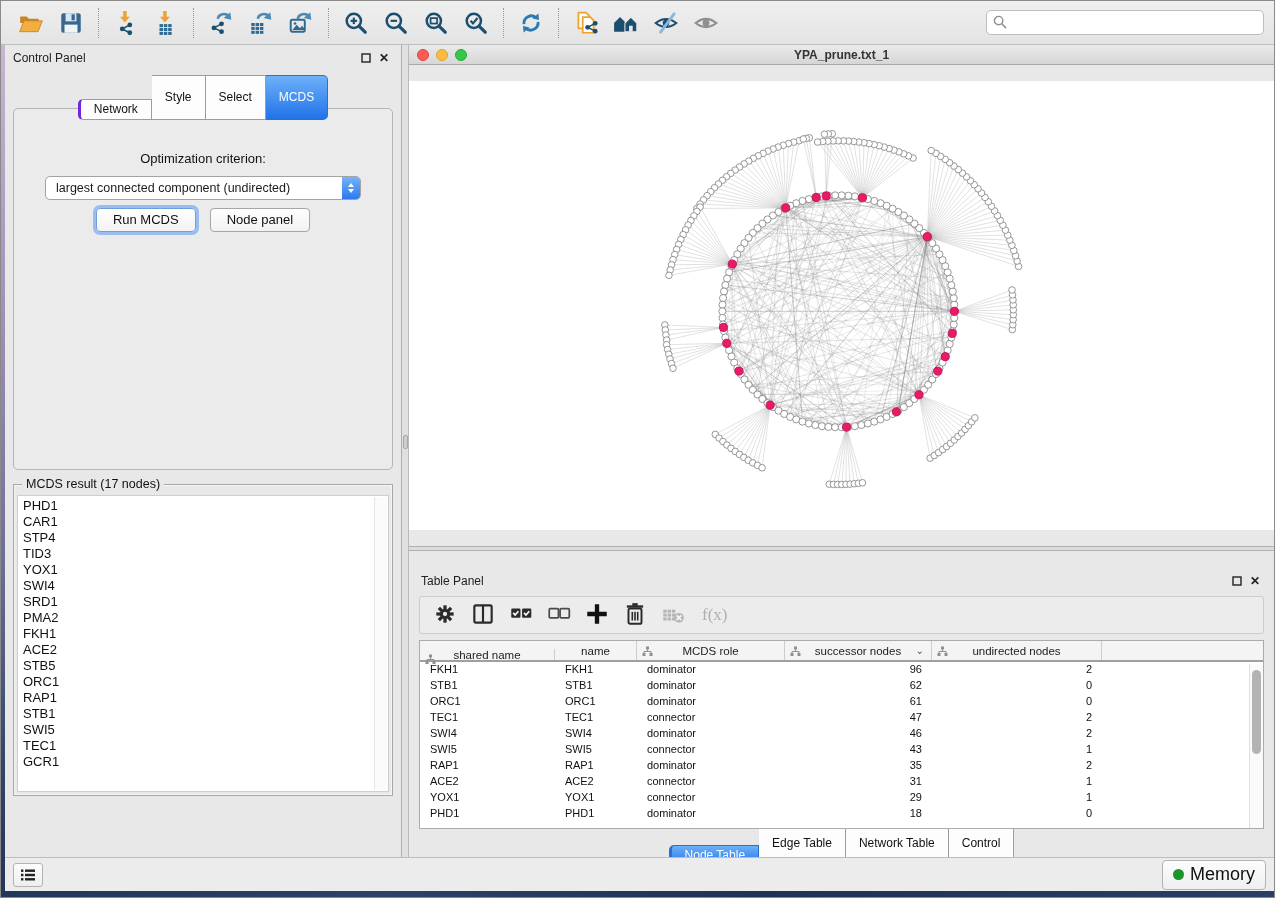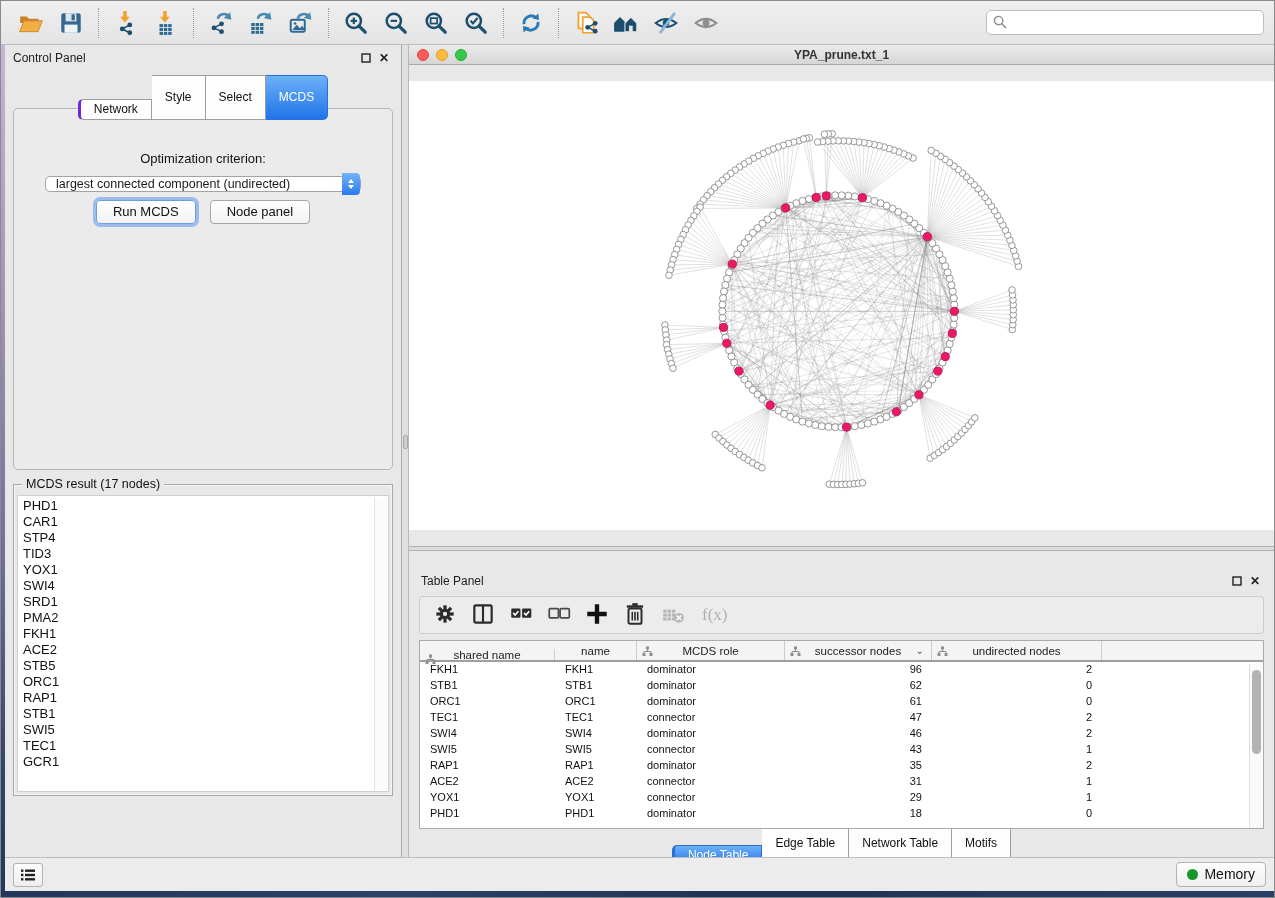--- a/index.html
+++ b/index.html
@@ -34,21 +34,21 @@
 
   .tabs-row { display:flex; justify-content:center; margin-top:6px; position:relative; z-index:2; }
   .seg { display:flex; }
   .seg .tab { border:1px solid #9d9d9d; border-left:none; background:#fdfdfd; padding:2px 13px 3px; font-size:12px; cursor:pointer; color:#111; }
   .seg .tab:first-child { border-left:3px solid #6d28d9; border-radius:5px 0 0 5px;margin-top:24px; }
   .seg .tab:last-child { border-radius:0 5px 5px 0; }
   .seg .tab.active { background:linear-gradient(#6db1f8,#2173ea); color:#fff; border-color:#2d6fd0; }
 
   .cp-box { border:1px solid #b5b5b5; border-radius:5px; background:#ebebeb; margin:-12px 8px 0 8px; height:362px; padding-top:28px; }
   .opt-label { text-align:center; font-size:13px; color:#111; margin-top:14px; }
-  .combo { position:relative; margin:10px auto 0; width:316px; height:16px; border:1px solid #a3a3a3; border-radius:5px; background:#fff; display:flex; align-items:center; cursor:pointer; }
+  .combo { position:relative; margin:10px auto 0; width:316px; height:24px; border:1px solid #a3a3a3; border-radius:5px; background:#fff; display:flex; align-items:center; cursor:pointer; }
   .combo .combo-text { flex:1; padding:0 6px 0 10px; font-size:12.5px; white-space:nowrap; overflow:hidden; }
   .combo .stepper { width:18px; height:22px; border-radius:0 4px 4px 0; background:linear-gradient(#74b4f9,#2b79ee); display:flex; flex-direction:column; align-items:center; justify-content:center; gap:2px; }
   .stepper .tri { width:0; height:0; border-left:3.5px solid transparent; border-right:3.5px solid transparent; }
   .tri.up { border-bottom:4px solid #fff; }
   .tri.down { border-top:4px solid #fff; }
   .btn-row { display:flex; justify-content:center; gap:14px; margin-top:8px; }
   .pbtn { font-size:13px; padding:3px 16px 4px; background:linear-gradient(#ffffff,#f2f2f2); border:1px solid #a6a6a6; border-radius:4px; cursor:pointer; color:#111; }
   .pbtn.focused { box-shadow:0 0 0 3px rgba(110,165,240,.65); border-color:#6b9fe0; }
 
   .group-box { position:relative; border:1px solid #a8a8a8; box-shadow:inset 0 0 0 1px #f5f5f5; margin:14px 8px 0 8px; height:312px; padding:10px 3px 3px 3px; }
@@ -92,21 +92,21 @@
   .td.num { text-align:right; padding-right:10px; }
   .t-scroll { position:absolute; right:0; top:23px; bottom:0; width:14px; background:#fafafa; border-left:1px solid #e0e0e0; }
   .t-thumb { position:absolute; left:2px; width:9px; border-radius:5px; background:#b3b3b3; }
 
   .t-tabs { height:28px; flex:0 0 28px; display:flex; justify-content:center; align-items:center; }
 
   
   .statusbar { height:34px; flex:0 0 34px; background:#ececec; border-top:1px solid #bdbdbd; display:flex; align-items:center; padding:0 8px; }
   .sb-btn { width:30px; height:24px; border:1px solid #b3b3b3; border-radius:3px; background:linear-gradient(#fdfdfd,#eeeeee); display:flex; align-items:center; justify-content:center; cursor:pointer; }
   .sb-spacer { flex:1; }
-  .mem-btn { display:flex; align-items:center; gap:6px; border:1px solid #b3b3b3; border-radius:4px; background:linear-gradient(#fdfdfd,#efefef); padding:3px 10px 4px; font-size:14px; color:#111; cursor:pointer; }
+  .mem-btn { display:flex; align-items:center; gap:6px; border:1px solid #b3b3b3; border-radius:4px; background:linear-gradient(#fdfdfd,#efefef); padding:3px 10px 4px; font-size:18px; color:#111; cursor:pointer; }
   .mem-dot { width:11px; height:11px; border-radius:50%; background:#18962b; }
   .wallbottom { height:6px; flex:0 0 6px; background:linear-gradient(90deg,#22355a,#2c4268 30%,#1f3154 60%,#2a3f66); }
 </style>
 </head>
 <body>
 
 <div class="app">
 
   <div class="toolbar">
 
@@ -1315,21 +1315,21 @@
               <div class="t-scroll">
                   <div class="t-thumb" style="top:6px;height:84px"></div>
                 </div>
             </div>
 
             <div class="t-tabs">
                 <div class="seg">
                   <button class="tab active">Node Table</button>
                   <button class="tab">Edge Table</button>
                   <button class="tab">Network Table</button>
-                  <button class="tab">Motifs</button>
+                  <button class="tab">Control</button>
                 </div>
               </div>
           </div>
         </div>
       </div>
 
       <div class="statusbar">
         <button class="sb-btn">
           <svg width="18" height="16" viewBox="0 0 18 16">
               <g fill="#222">

